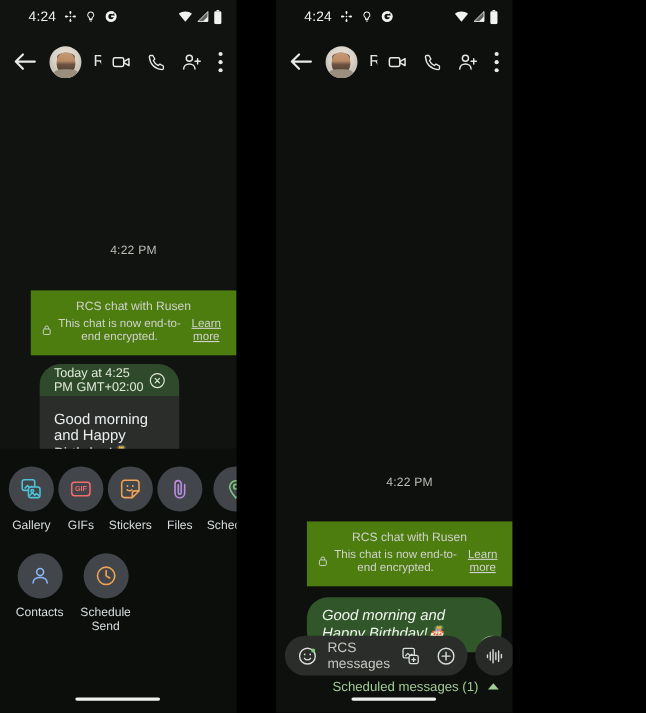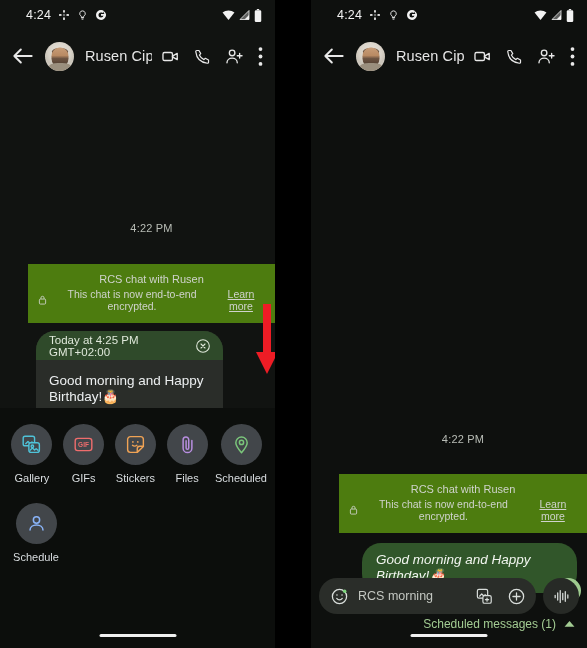--- a/index.html
+++ b/index.html
@@ -2,21 +2,21 @@
 <html><head>
 <meta charset="utf-8">
 <style>
   * { box-sizing: border-box; margin: 0; padding: 0; }
   html, body {
     width: 587px; height: 648px;
     background: #000;
     font-family: "Liberation Sans", sans-serif;
     overflow: hidden;
   }
-  .screens { display: flex; width: 587px; height: 648px; gap: 36px; }
+  .screens { display: flex; width: 466px; height: 648px; gap: 36px; }
   .phone {
     position: relative;
     width: 293px; height: 648px;
     background: #111311;
     overflow: hidden;
   }
   .phone.right { width: 294px; background: #0e100e; }
 
   
   .statusbar {
@@ -411,23 +411,33 @@
       </div>
 
       <div class="att-row second">
         <div class="att-item">
           <span class="att-circle">
             <svg width="21" height="21" viewBox="0 0 24 24" fill="none" stroke="#8ab4f8" stroke-width="1.7" stroke-linecap="round">
                 <circle cx="12" cy="8" r="3.6"></circle>
                 <path d="M4.6 19.4c0-3.6 3.3-5.8 7.4-5.8s7.4 2.2 7.4 5.8"></path>
               </svg>
           </span>
-          <span class="att-label" style="white-space:pre-line">Schedule</span>
-        </div>
-
+          <span class="att-label" style="white-space:pre-line">Contacts</span>
+        </div>
+
+        <div class="att-item">
+          <span class="att-circle">
+            <svg width="21" height="21" viewBox="0 0 24 24" fill="none" stroke="#f0a355" stroke-width="1.7" stroke-linecap="round">
+                <circle cx="12" cy="12" r="9"></circle>
+                <path d="M12 6.6V12l3.6 2.2"></path>
+              </svg>
+          </span>
+          <span class="att-label" style="white-space:pre-line">Schedule
+Send</span>
+        </div>
       </div>
     </div>
 
     <div class="navpill"></div>
   </div>
 
   <div class="phone right">
 
     <div class="statusbar">
       <div class="sb-left">
@@ -555,21 +565,21 @@
       <div class="input-pill">
         <span class="glyph">
           <svg width="19" height="19" viewBox="0 0 24 24" fill="none" stroke="#d9dedb" stroke-width="1.6">
               <circle cx="12" cy="12" r="9"></circle>
               <circle cx="8.8" cy="10" r="1" fill="#d9dedb" stroke="none"></circle>
               <circle cx="15.2" cy="10" r="1" fill="#d9dedb" stroke="none"></circle>
               <path d="M8.5 14.5c.9 1.2 2 1.8 3.5 1.8s2.6-.6 3.5-1.8" stroke-linecap="round"></path>
               <circle cx="18.5" cy="5.5" r="2.2" fill="#7bd47b" stroke="none"></circle>
             </svg>
         </span>
-        <span class="input-ph">RCS morning</span>
+        <span class="input-ph">RCS messages</span>
         <span class="input-right">
           <span class="glyph">
             <svg width="19" height="19" viewBox="0 0 24 24" fill="none" stroke="#d9dedb" stroke-width="1.5" stroke-linejoin="round">
                 <rect x="3" y="3" width="13" height="11" rx="2"></rect>
                 <path d="M5.5 12l3-3.2 2.6 2.6 1.8-1.6 2.6 2.2"></path>
                 <rect x="10" y="11" width="10.5" height="9.5" rx="2" fill="#2a2d29"></rect>
                 <path d="M15.2 14v4M13.2 16h4" stroke-linecap="round"></path>
               </svg>
           </span>
           <span class="glyph">

